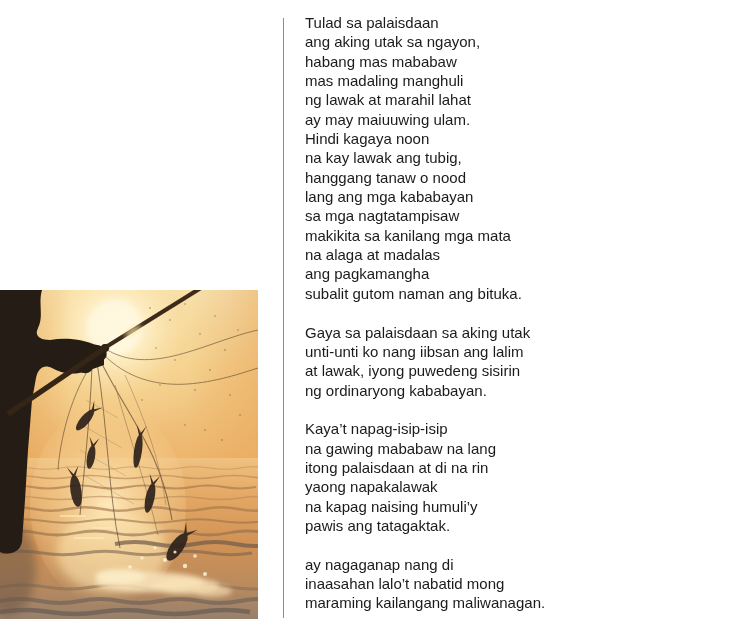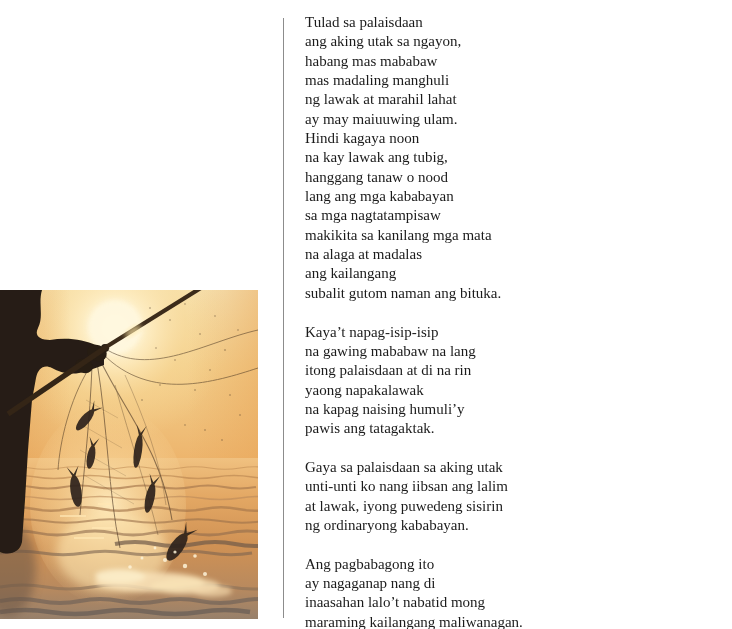--- a/index.html
+++ b/index.html
@@ -1,19 +1,19 @@
 <!DOCTYPE html>
 <html style="--page-bg: #ffffff; --divider: #8c8c8c; --text: #1b1b1b;"><head>
 <meta charset="utf-8">
 <style>
   html,body { margin:0; padding:0; }
   .page {
     position:relative; width:672px; height:629px;
     background:var(--page-bg,#ffffff); overflow:hidden;
-    font-family:Liberation Serif, serif;
+    font-family:Liberation Sans, sans-serif;
   }
   .photo { position:absolute; left:0; top:290px; width:258px; height:329px; margin:0; }
   .photo svg { display:block; width:258px; height:329px; }
   .divider { position:absolute; left:283px; top:18px; width:1px; height:600px; background:var(--divider,#8c8c8c); }
   .poem {
     position:absolute; left:305px; top:13px; width:420px;
     font-size:15px; line-height:19.35px; color:var(--text,#1b1b1b);
   }
   .stanza { margin:0 0 19.35px 0; }
   .line { white-space:pre; }
@@ -199,38 +199,37 @@
       <div class="line">mas madaling manghuli</div>
       <div class="line">ng lawak at marahil lahat</div>
       <div class="line">ay may maiuuwing ulam.</div>
       <div class="line">Hindi kagaya noon</div>
       <div class="line">na kay lawak ang tubig,</div>
       <div class="line">hanggang tanaw o nood</div>
       <div class="line">lang ang mga kababayan</div>
       <div class="line">sa mga nagtatampisaw</div>
       <div class="line">makikita sa kanilang mga mata</div>
       <div class="line">na alaga at madalas</div>
-      <div class="line">ang kailangang</div>
+      <div class="line">ang pagkamangha</div>
       <div class="line">subalit gutom naman ang bituka.</div>
+    </div>
+    <div class="stanza">
+      <div class="line">Gaya sa palaisdaan sa aking utak</div>
+      <div class="line">unti-unti ko nang iibsan ang lalim</div>
+      <div class="line">at lawak, iyong puwedeng sisirin</div>
+      <div class="line">ng ordinaryong kababayan.</div>
     </div>
     <div class="stanza">
       <div class="line">Kaya’t napag-isip-isip</div>
       <div class="line">na gawing mababaw na lang</div>
       <div class="line">itong palaisdaan at di na rin</div>
       <div class="line">yaong napakalawak</div>
       <div class="line">na kapag naising humuli’y</div>
       <div class="line">pawis ang tatagaktak.</div>
     </div>
     <div class="stanza">
-      <div class="line">Gaya sa palaisdaan sa aking utak</div>
-      <div class="line">unti-unti ko nang iibsan ang lalim</div>
-      <div class="line">at lawak, iyong puwedeng sisirin</div>
-      <div class="line">ng ordinaryong kababayan.</div>
-    </div>
-    <div class="stanza">
-      <div class="line">Ang pagbabagong ito</div>
       <div class="line">ay nagaganap nang di</div>
       <div class="line">inaasahan lalo’t nabatid mong</div>
       <div class="line">maraming kailangang maliwanagan.</div>
     </div>
   </div>
 
 </div>
 
 </body></html>

